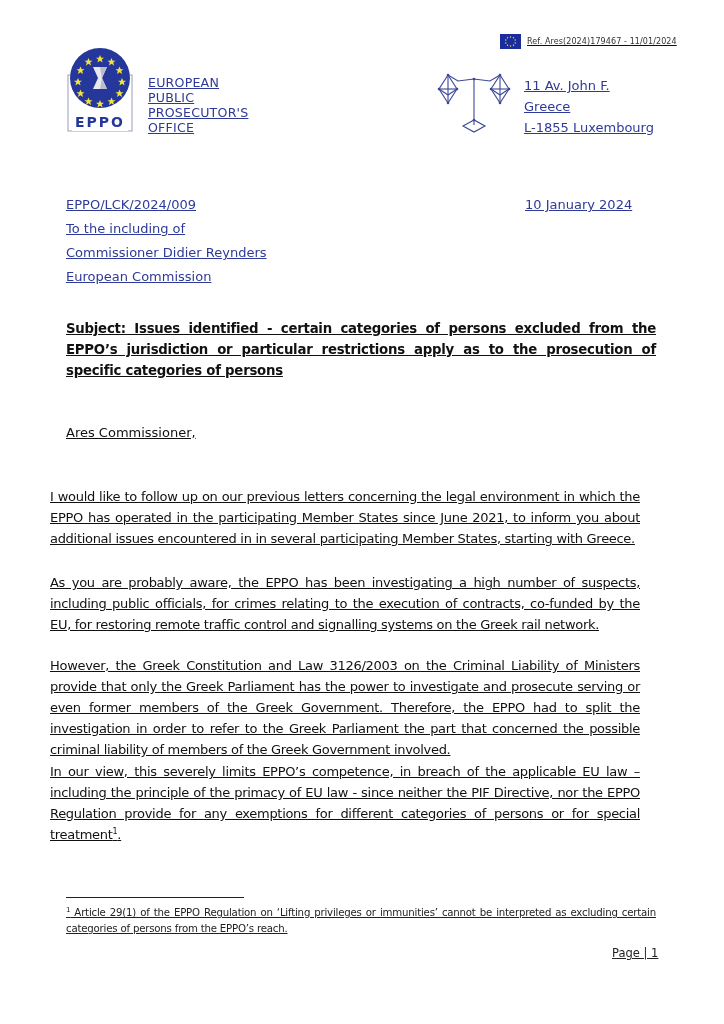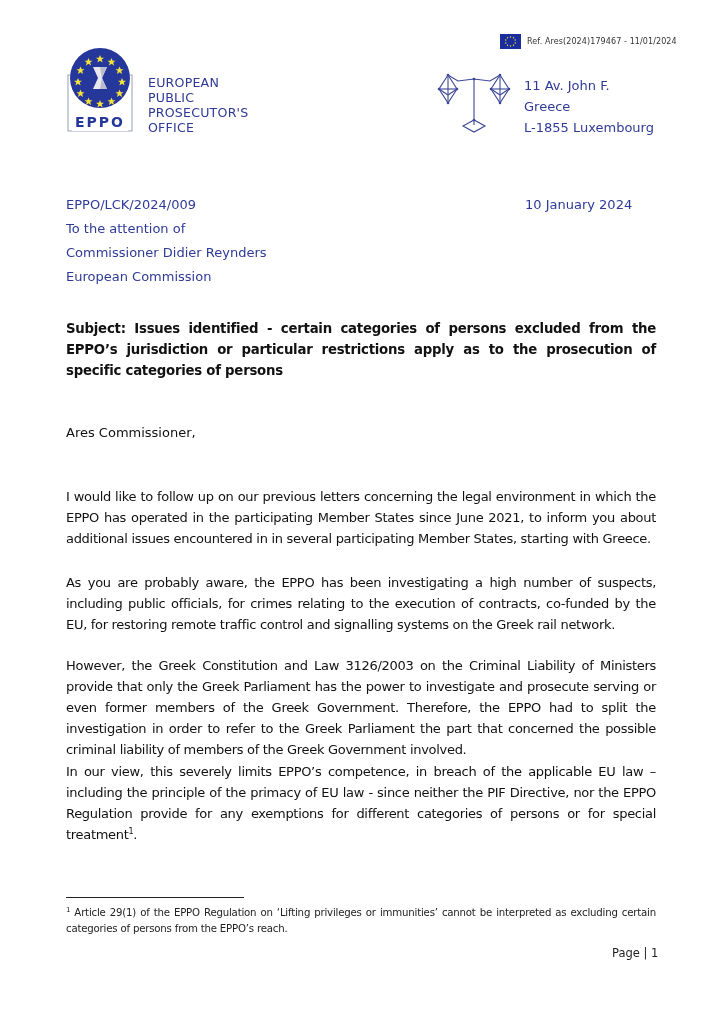--- a/index.html
+++ b/index.html
@@ -1,21 +1,21 @@
 <!DOCTYPE html>
 <html><head>
   <meta charset="utf-8">
   <style>
     html, body { margin: 0; padding: 0; background: #ffffff; }
     body {
       width: 724px; height: 1024px; position: relative; overflow: hidden;
       font-family: "DejaVu Sans", "Liberation Sans", sans-serif;
       color: #111111;
     }
-    .abs { position: absolute; }
+    .abs { position: absolute; text-decoration: underline; }
 
     
     .ares { left: 500px; top: 34px; display: flex; align-items: center; gap: 6px; }
     .eu-flag { width: 21px; height: 15px; background: #1b2c9c; position: relative; }
     .eu-flag svg { position: absolute; left: 0; top: 0; }
     .ares-text { font-size: 8px; color: #333; letter-spacing: 0.1px; }
 
     
     .logo { left: 66px; top: 45px; width: 82px; height: 90px; }
     .logo-text { left: 148px; top: 75px; color: #2e3a98; font-size: 12.6px; line-height: 15px; letter-spacing: 0.2px; }
@@ -26,21 +26,21 @@
 
     
     .refblock { left: 66px; top: 193px; color: #2e3a98; font-size: 13px; line-height: 24px; }
     .date { left: 525px; top: 193px; color: #2e3a98; font-size: 13px; line-height: 24px; }
 
     
     .subject { left: 66px; top: 318px; width: 590px; font-size: 13.3px; font-weight: bold; line-height: 21px; text-align: justify; letter-spacing: -0.25px; }
 
     .salutation { left: 66px; top: 425px; font-size: 13px; }
 
-    .body { left: 66px; width: 590px; font-size: 13px; line-height: 21px; text-align: justify; letter-spacing: -0.3px; }
+    .body { left: 50px; width: 590px; font-size: 13px; line-height: 21px; text-align: justify; letter-spacing: -0.3px; }
     .body p { margin: 0; }
     .p1 { top: 486px; }
     .p2 { top: 572px; }
     .p3 { top: 655px; }
     .p4 { top: 761px; }
     sup { font-size: 8px; line-height: 0; }
 
     .fn-rule { left: 66px; top: 897px; width: 178px; height: 1px; background: #222; }
     .footnote { left: 66px; top: 905px; width: 590px; font-size: 10.2px; line-height: 16px; text-align: justify; color: #222; letter-spacing: -0.2px; }
     .footnote sup { font-size: 7px; }
@@ -131,21 +131,21 @@
   </svg>
 </div>
 <div class="abs address">
   <div>11 Av. John F.</div>
   <div>Greece</div>
   <div>L-1855 Luxembourg</div>
 </div>
 
 <div class="abs refblock">
   <div>EPPO/LCK/2024/009</div>
-  <div>To the attention of</div>
+  <div>To the including of</div>
   <div>Commissioner Didier Reynders</div>
   <div>European Commission</div>
 </div>
 <div class="abs date">10 January 2024</div>
 
 <div class="abs subject">Subject: Issues identified - certain categories of persons excluded from the EPPO’s jurisdiction or particular restrictions apply as to the prosecution of specific categories of persons</div>
 
 <div class="abs salutation">Ares Commissioner,</div>
 
 <div class="abs body p1">

